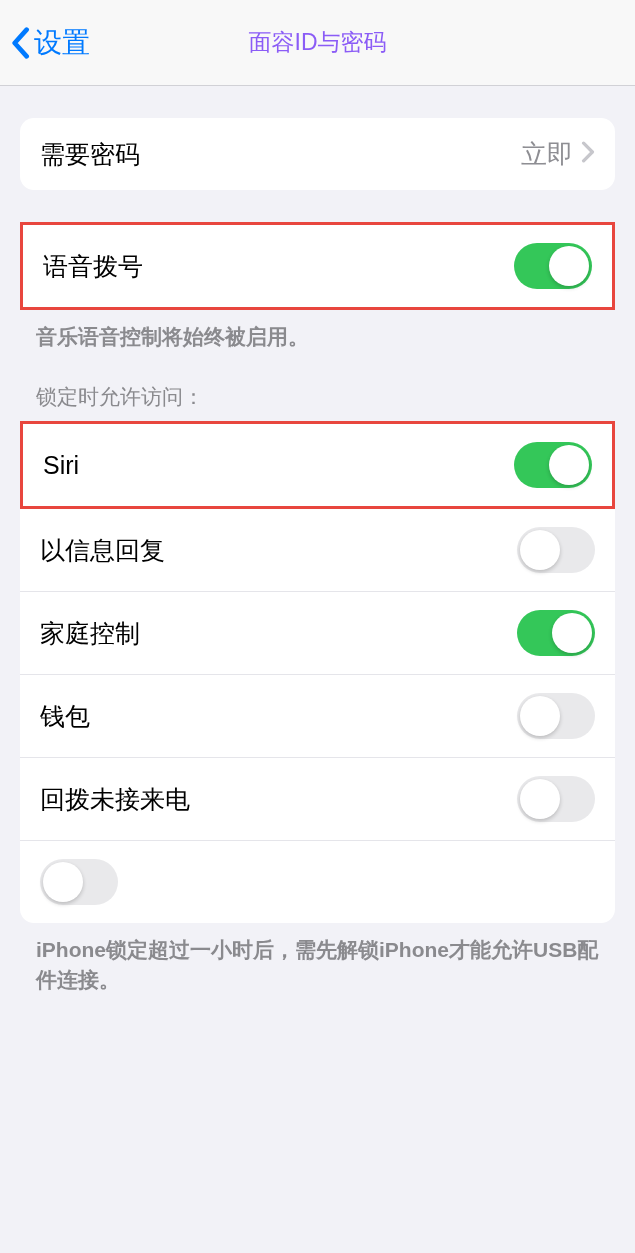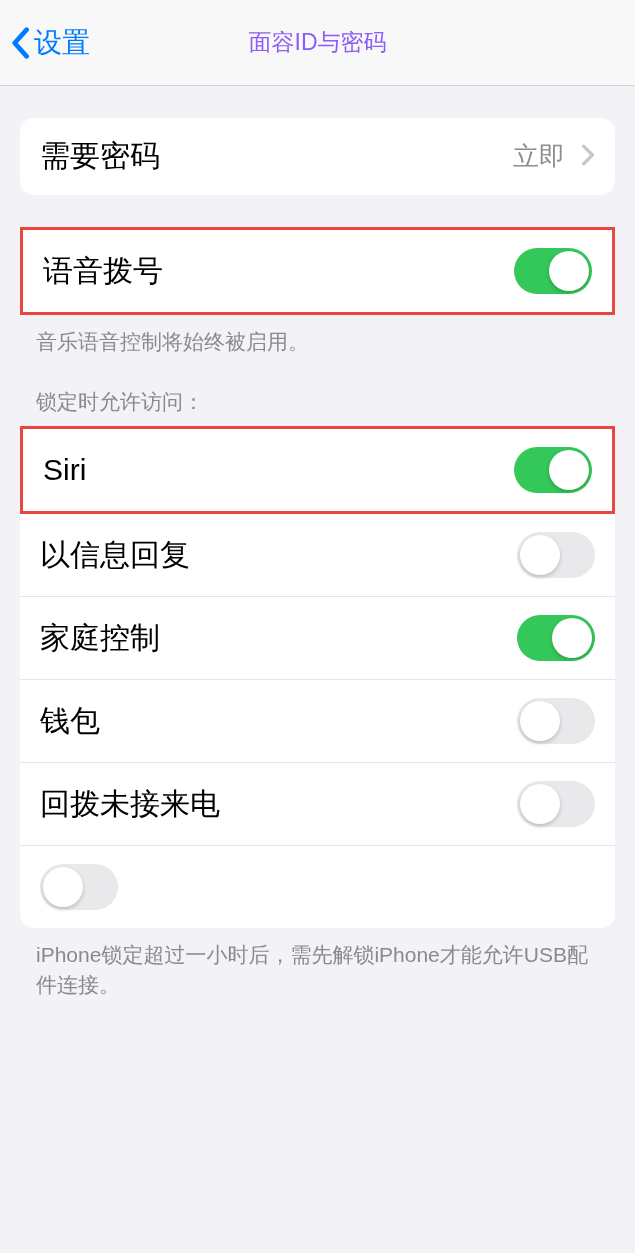--- a/index.html
+++ b/index.html
@@ -61,40 +61,41 @@
       display: flex;
       align-items: center;
       justify-content: space-between;
       padding: 18px 20px;
       min-height: 72px;
     }
     .row + .row {
       border-top: 1px solid #e5e5ea;
     }
     .row-label {
-      font-size: 30px;
+      font-size: 25px;
       color: #000;
     }
     .row-right {
       display: flex;
       align-items: center;
-      gap: 16px;
+      gap: 8px;
     }
     .row-value {
       font-size: 26px;
       color: #8e8e93;
     }
     .chevron-right {
       color: #c7c7cc;
     }
     .footer-text {
       color: #8a8a8e;
       font-size: 21px;
       padding: 12px 36px 0 36px;
       line-height: 1.4;
+      font-weight: bold;
     }
     .section-header {
       color: #8a8a8e;
       font-size: 21px;
       padding: 0 18px 10px 36px;
     }
     .toggle {
       width: 78px;
       height: 46px;
       border-radius: 23px;

